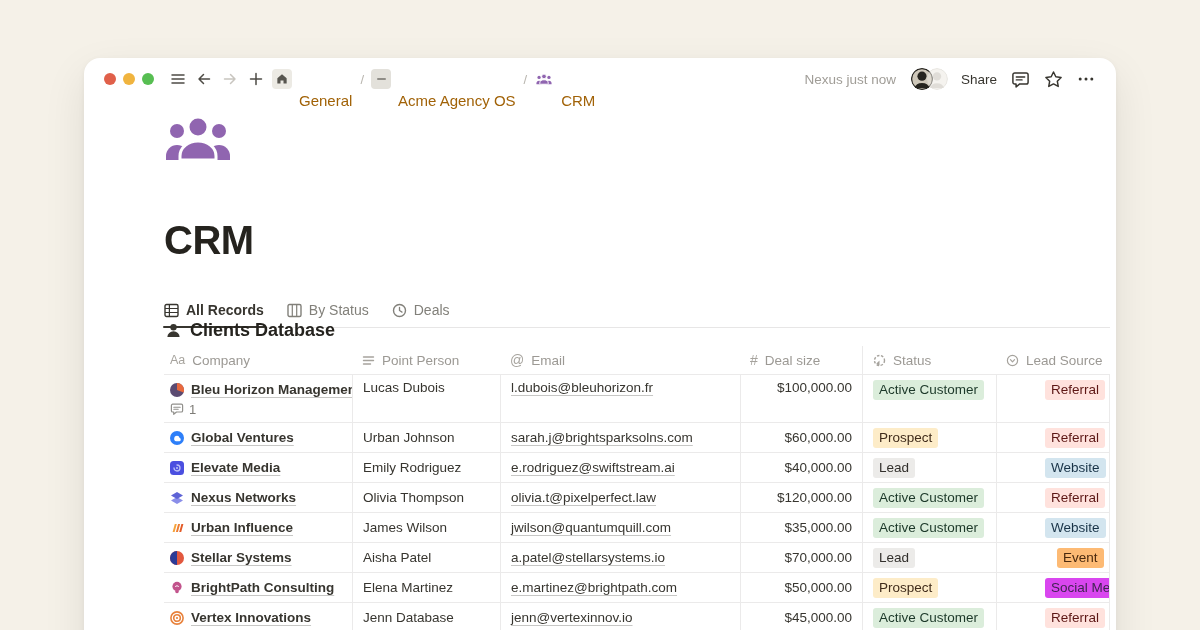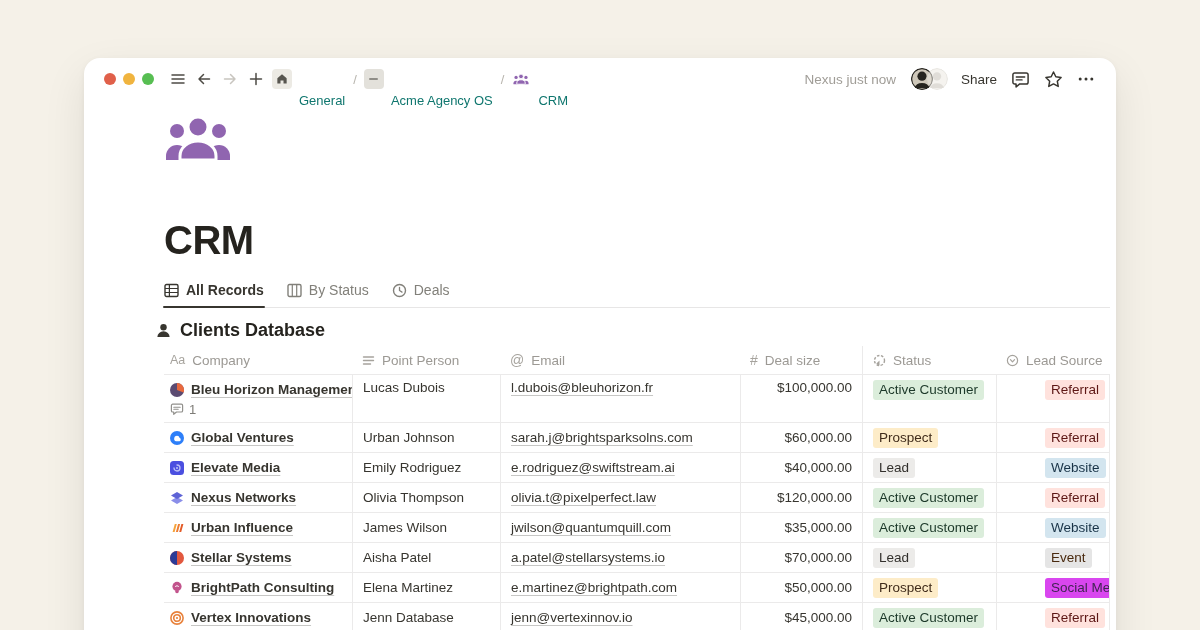--- a/index.html
+++ b/index.html
@@ -20,38 +20,38 @@
   .topbar { display:flex; align-items:center; height:42px; padding:0 20px; }
   .tb-left { display:flex; align-items:center; gap:6px; }
   .lights { display:flex; gap:7px; margin-right:8px; }
   .light { width:12px; height:12px; border-radius:50%; display:inline-block; }
   .light.red{ background:#E0604A; } .light.yellow{ background:#F0B43F; } .light.green{ background:#57BE52; }
   .tb-icon { width:20px; height:20px; display:inline-flex; align-items:center; justify-content:center; color:#4D4B45; }
   .tb-icon.disabled { color:#C8C5BF; }
   .crumb-iconbox { width:20px; height:20px; border-radius:4px; background:#ECEAE4; display:inline-flex; align-items:center; justify-content:center; }
   .crumb-iconbox.gray { background:#E3E1DB; }
   .dash { width:9px; height:2.6px; border-radius:2px; background:#8F8D87; display:block; }
-  .crumb { font-size:13px; color:#0f766e; white-space:nowrap; padding:0 1px;margin-top:43px; }
+  .crumb { font-size:15px; color:#a16207; white-space:nowrap; padding:0 1px;margin-top:43px; }
   .sep { color:#B8B5AE; font-size:13px; padding:0 1px; }
   .tb-right { margin-left:auto; display:flex; align-items:center; gap:13px; }
   .edited { font-size:13.5px; color:#A09D97; margin-right:2px; white-space:nowrap; }
   .avatars { display:flex; align-items:center; }
   .avatar { width:22px; height:22px; border-radius:50%; overflow:hidden; display:inline-block; }
   .avatar.ghost { margin-left:-7px; opacity:.55; }
   .share { font-size:13.5px; color:#37352F; }
   
   .page-icon { position:absolute; left:80px; top:58px; width:68px; height:48px; }
   .page-title { position:absolute; left:80px; top:160px; font-size:40px; font-weight:700; color:#25231E; letter-spacing:-.5px; }
   
   .tabs { position:absolute; left:80px; top:224px; width:946px; display:flex; gap:23px; padding-bottom:9px; border-bottom:1px solid rgba(55,53,47,.12); }
-  .tab { display:flex; align-items:center; gap:7px; font-size:14px; color:#82807A; position:relative; cursor:default; }
+  .tab { display:flex; align-items:center; gap:7px; font-size:14px; color:#82807A; position:relative; cursor:default;margin-top:20px; }
   .tab.active { color:#37352F; font-weight:600; }
   .tab.active::after { content:""; position:absolute; left:-1px; right:-1px; bottom:-10px; height:2.5px; background:#37352F; border-radius:2px; }
   
-  .db-title { position:absolute; left:72px; top:262px; display:flex; align-items:center; gap:9px; font-size:18px; font-weight:700; color:#25231E; }
+  .db-title { position:absolute; left:82px; top:262px; display:flex; align-items:center; gap:9px; font-size:18px; font-weight:700; color:#25231E; }
   
   .table { position:absolute; left:80px; top:288px; width:946px; font-size:13.5px; }
   .trow { display:grid; grid-template-columns:188px 148px 240px 122px 134px 114px; border-bottom:1px solid rgba(55,53,47,.1); }
   .thead { height:29px; color:#9C9994; }
   .hcell { display:flex; align-items:center; gap:7px; padding:0 10px; white-space:nowrap; overflow:hidden; }
   .hcell.h-company { padding-left:6px; }
   .hcell.h-status { border-left:1px solid rgba(55,53,47,.1); }
   .picon { color:#A6A39D; font-size:12.5px; display:inline-flex; align-items:center; }
   .picon.sym { font-size:14px; }
   .trow.data { height:30px; }
@@ -432,21 +432,21 @@
     <div class="cell c-email">
             <span class="email">a.patel@stellarsystems.io</span>
           </div>
     <div class="cell c-deal">
             <span class="deal">$70,000.00</span>
           </div>
     <div class="cell c-status">
             <span class="badge status-badge" style="background: rgb(236, 235, 233); color: rgb(50, 48, 44);">Lead</span>
           </div>
     <div class="cell c-source">
-            <span class="badge source-badge" style="background: #e5e5e5; color: rgb(73, 41, 14);">Event</span>
+            <span class="badge source-badge" style="background: #fdba74; color: rgb(73, 41, 14); margin-left: 12px;">Event</span>
           </div>
   </div>
 
   <div class="trow data">
     <div class="cell c-company">
       <div class="company-line">
         <span class="company-icon">
                 <svg viewBox="0 0 14 14">
                   <circle cx="7" cy="5.4" r="4.6" fill="#C2538C"></circle>
                   <path d="M5.2 9.4h3.6v1.1a1.7 1.7 0 0 1-1.7 1.7h-.2a1.7 1.7 0 0 1-1.7-1.7z" fill="#C2538C"></path>

